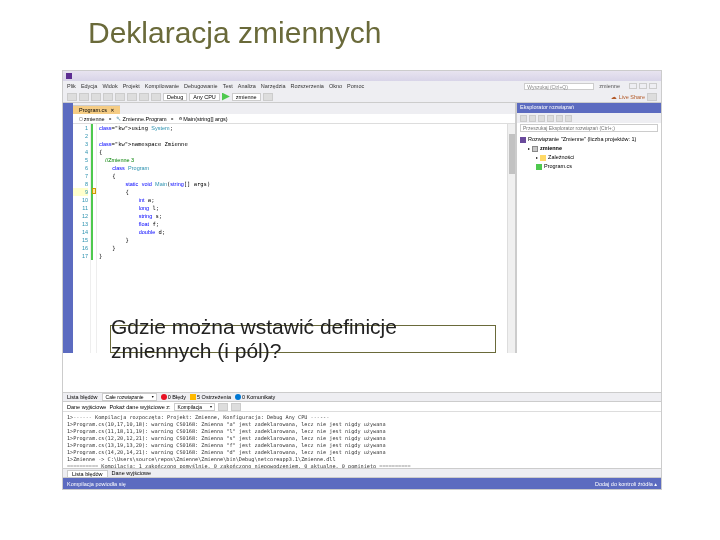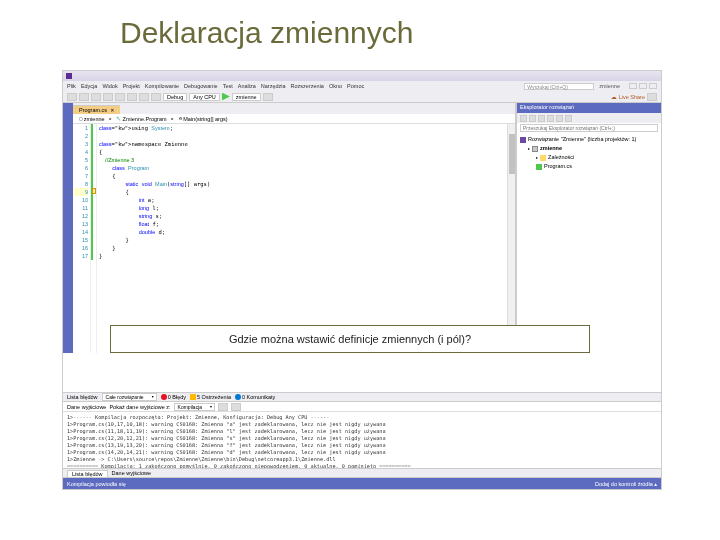--- a/index.html
+++ b/index.html
@@ -1,17 +1,17 @@
 <!DOCTYPE html>
 <html><head>
 <meta charset="utf-8">
 <style>
 * { margin: 0; padding: 0; box-sizing: border-box; font-family: "Segoe UI", Arial, sans-serif; }
 body { width: 720px; height: 540px; background: #fff; position: relative; overflow: hidden; }
-.slide-title { font-size: 30px; font-weight: 400; color: #6a6a3a; padding: 16px 0 10px 120px; }
+.slide-title { font-size: 30px; font-weight: 400; color: #6a6a3a; padding: 16px 0 10px 88px; }
 .ide { position: absolute; left: 62px; top: 70px; width: 600px; height: 420px; border: 1px solid #ccc; background: #fff; font-size: 6px; }
 .titlebar { height: 10px; background: linear-gradient(#e8e4f0,#d8d4e8); display: flex; align-items: center; padding: 0 3px; gap: 3px; }
 .vs-logo { width: 6px; height: 6px; background: #5c2d91; }
 .menubar { height: 10px; background: #eeeef2; display: flex; align-items: center; gap: 5px; padding: 0 4px; color: #333; }
 .menubar span { font-size: 5.5px; }
 .searchbox { margin-left: auto; width: 70px; height: 7px; border: 1px solid #ccc; background: #fff; padding: 0 2px; font-size: 5px; color: #888; }
 .sol-name { font-size: 5.5px; color: #555; }
 .winbtns { display: flex; gap: 2px; margin-left: 4px; }
 .winbtn { width: 8px; height: 6px; border: 1px solid #ccc; }
 .toolbar { height: 12px; background: #eeeef2; border-bottom: 1px solid #ccc; display: flex; align-items: center; gap: 2px; padding: 0 4px; }
@@ -49,21 +49,21 @@
 .exp-search input { width: 100%; height: 8px; font-size: 5px; border: 1px solid #ccc; padding: 0 2px; }
 .exp-tree { flex: 1; padding: 2px 3px; font-size: 5.5px; line-height: 9px; }
 .tree-item { display: flex; align-items: center; gap: 2px; }
 .tree-icon { width: 6px; height: 6px; display: inline-block; }
 .fold-sol { background: #6a4a9c; }
 .fold-proj { background: #c8c8c8; border: 1px solid #888; }
 .fold-ref { background: #ffd966; }
 .fold-cs { background: #4ec94e; }
 .indent1 { padding-left: 8px; }
 .indent2 { padding-left: 16px; }
-.callout { position: absolute; left: 110px; top: 325px; width: 480px; height: 28px; background: #fff; border: 1.5px solid #6a6a3a; display: flex; align-items: center; justify-content: center; font-size: 11px; color: #222; z-index: 10; }
+.callout { position: absolute; left: 110px; top: 325px; width: 386px; height: 28px; background: #fff; border: 1.5px solid #6a6a3a; display: flex; align-items: center; justify-content: center; font-size: 21px; color: #222; z-index: 10; }
 .bottom-panel { position: absolute; bottom: 0; left: 0; right: 0; background: #fff; }
 .bp-tabs { height: 10px; background: #eeeef2; border-top: 1px solid #ccc; border-bottom: 1px solid #ccc; display: flex; align-items: center; padding: 0 4px; gap: 4px; font-size: 5.5px; }
 .bp-tab-active { background: #fff; padding: 0 4px; border: 1px solid #ccc; border-bottom: none; }
 .err-count { display: flex; gap: 1px; align-items: center; }
 .err-icon { width: 6px; height: 6px; }
 .err-red { background: #e81123; border-radius: 50%; }
 .err-yel { background: #ffb900; }
 .err-blue { background: #0078d4; border-radius: 50%; }
 .bp-filter { height: 10px; background: #fff; display: flex; align-items: center; gap: 3px; padding: 0 4px; font-size: 5.5px; border-bottom: 1px solid #ddd; }
 .dropdown { border: 1px solid #ccc; padding: 0 12px 0 3px; font-size: 5px; position: relative; background: #fff; }

